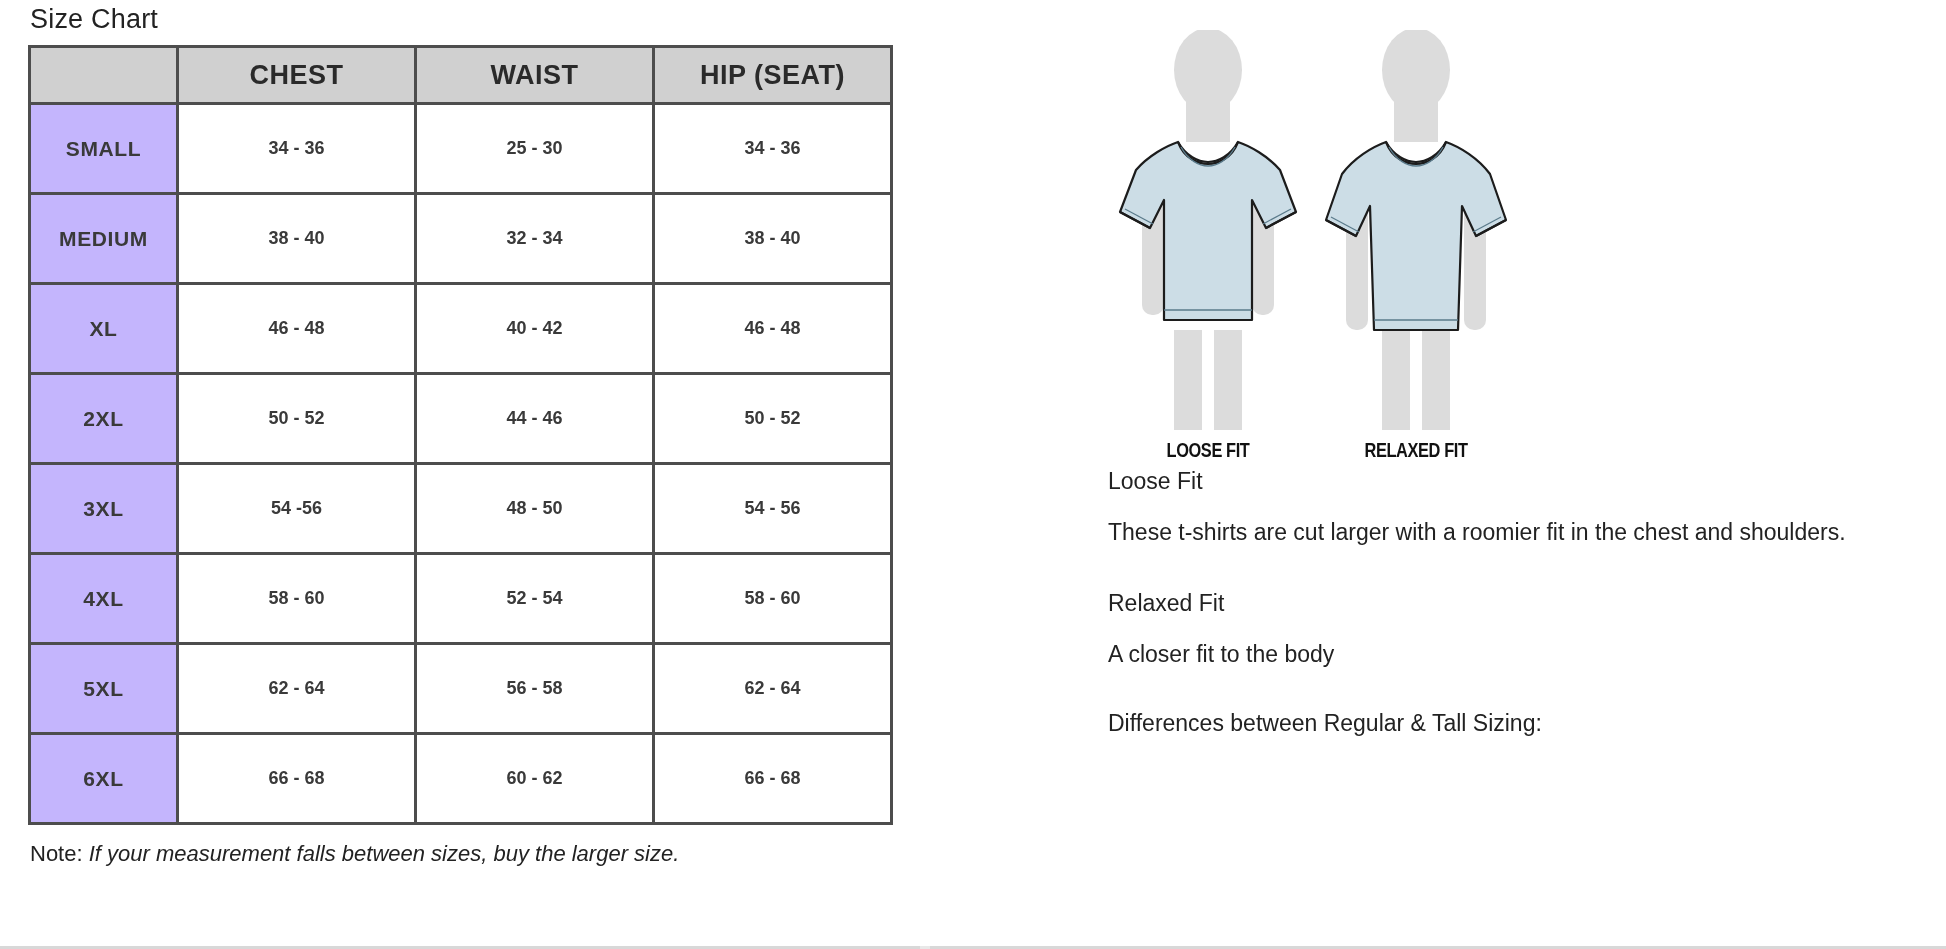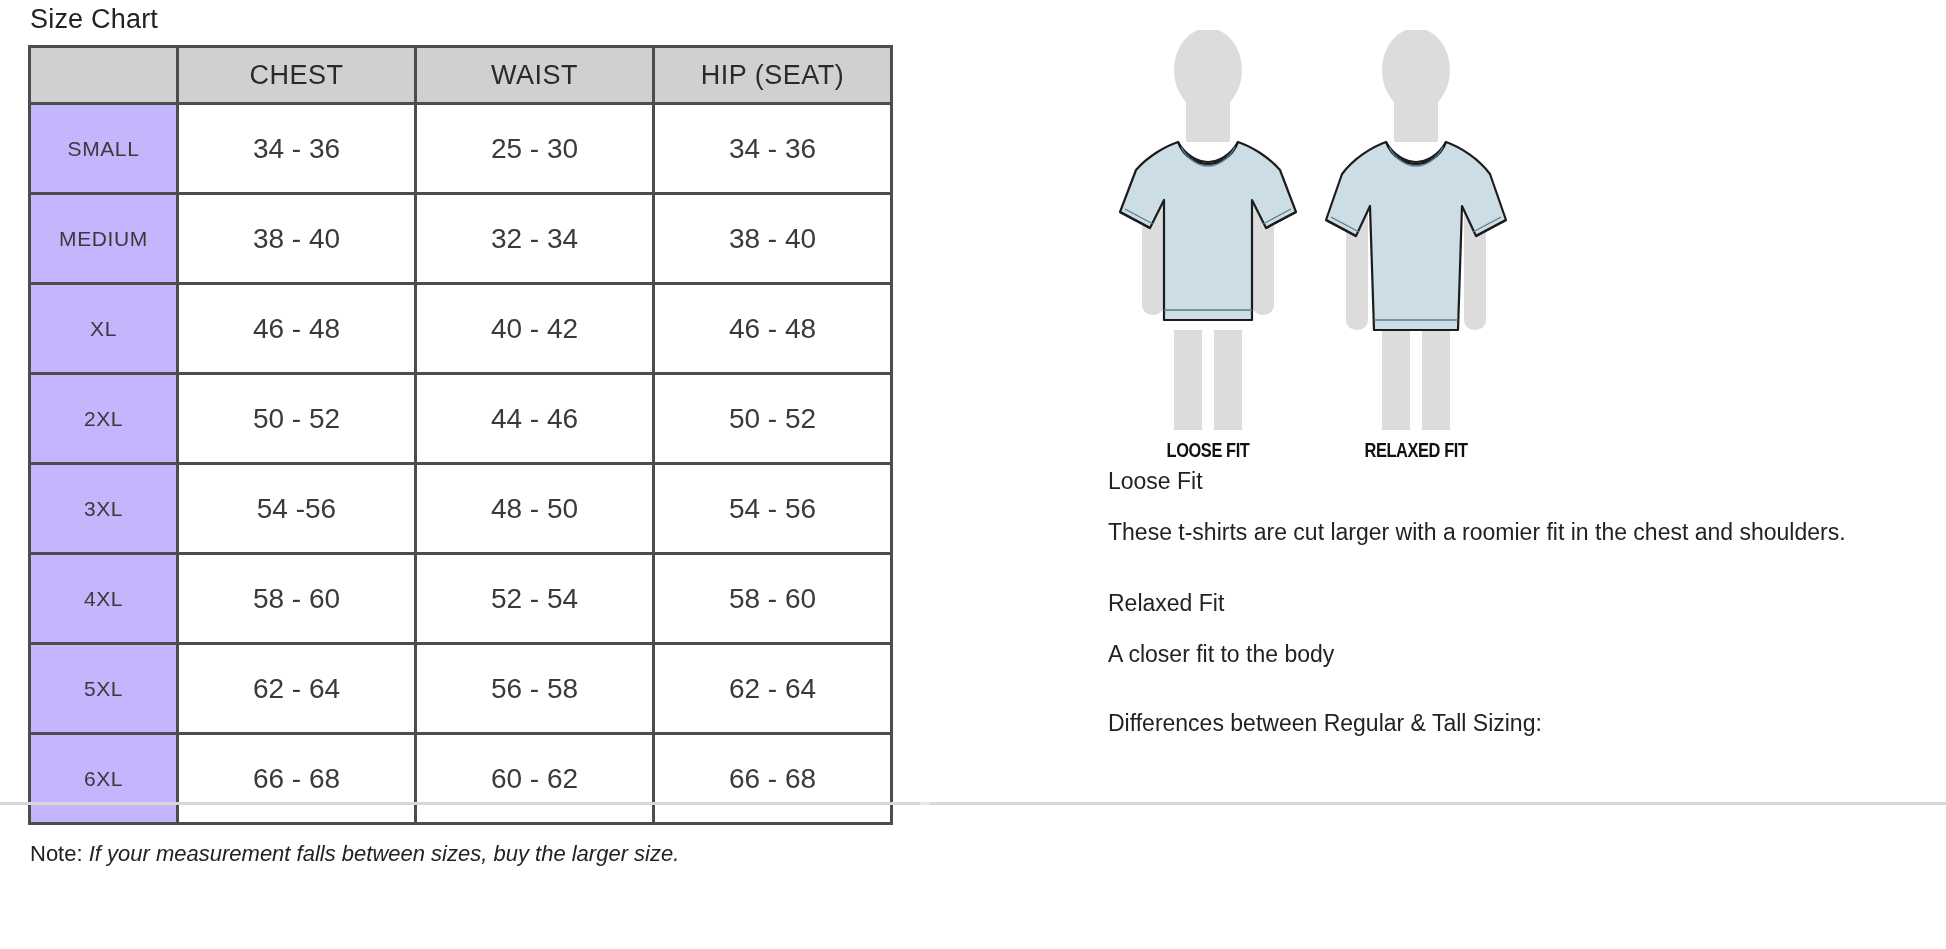--- a/index.html
+++ b/index.html
@@ -11,21 +11,21 @@
     width: 1946px;
     height: 949px;
     font-family: "Liberation Sans", sans-serif;
     color: #1a1a1a;
     overflow: hidden;
     position: relative;
   }
   .page {
     position: relative;
     width: 1946px;
-    height: 805px;
+    height: 949px;
   }
 
   
   .left-col {
     position: absolute;
     left: 28px;
     top: 0px;
     width: 870px;
   }
   .chart-title {
@@ -39,21 +39,21 @@
     border-spacing: 0;
     table-layout: fixed;
     width: 862px;
     border: 3px solid #4d4d4d;
   }
   table.size-table td, table.size-table th {
     border: 3px solid #4d4d4d;
     height: 85px;
     text-align: center;
     vertical-align: middle;
-    font-weight: normal;
+    font-weight: bold;
     color: #3a3a3a;
   }
   table.size-table col.c0 { width: 148px; }
   table.size-table col.c1 { width: 238px; }
   table.size-table col.c2 { width: 238px; }
   table.size-table col.c3 { width: 238px; }
 
   table.size-table thead th {
     background: #d0d0d0;
     font-size: 27px;
@@ -65,21 +65,21 @@
     background: #d0d0d0;
   }
   table.size-table tbody th.rowhead {
     background: #c4b5fd;
     font-size: 21px;
     color: #3a3a3a;
     letter-spacing: 0.6px;
   }
   table.size-table tbody td {
     background: #ffffff;
-    font-size: 28px;
+    font-size: 18px;
     color: #3a3a3a;
   }
   .note {
     margin-top: 16px;
     margin-left: 2px;
     font-size: 22px;
     color: #222;
   }
   .note .note-label { font-style: normal; }
   .note .note-text { font-style: italic; }

